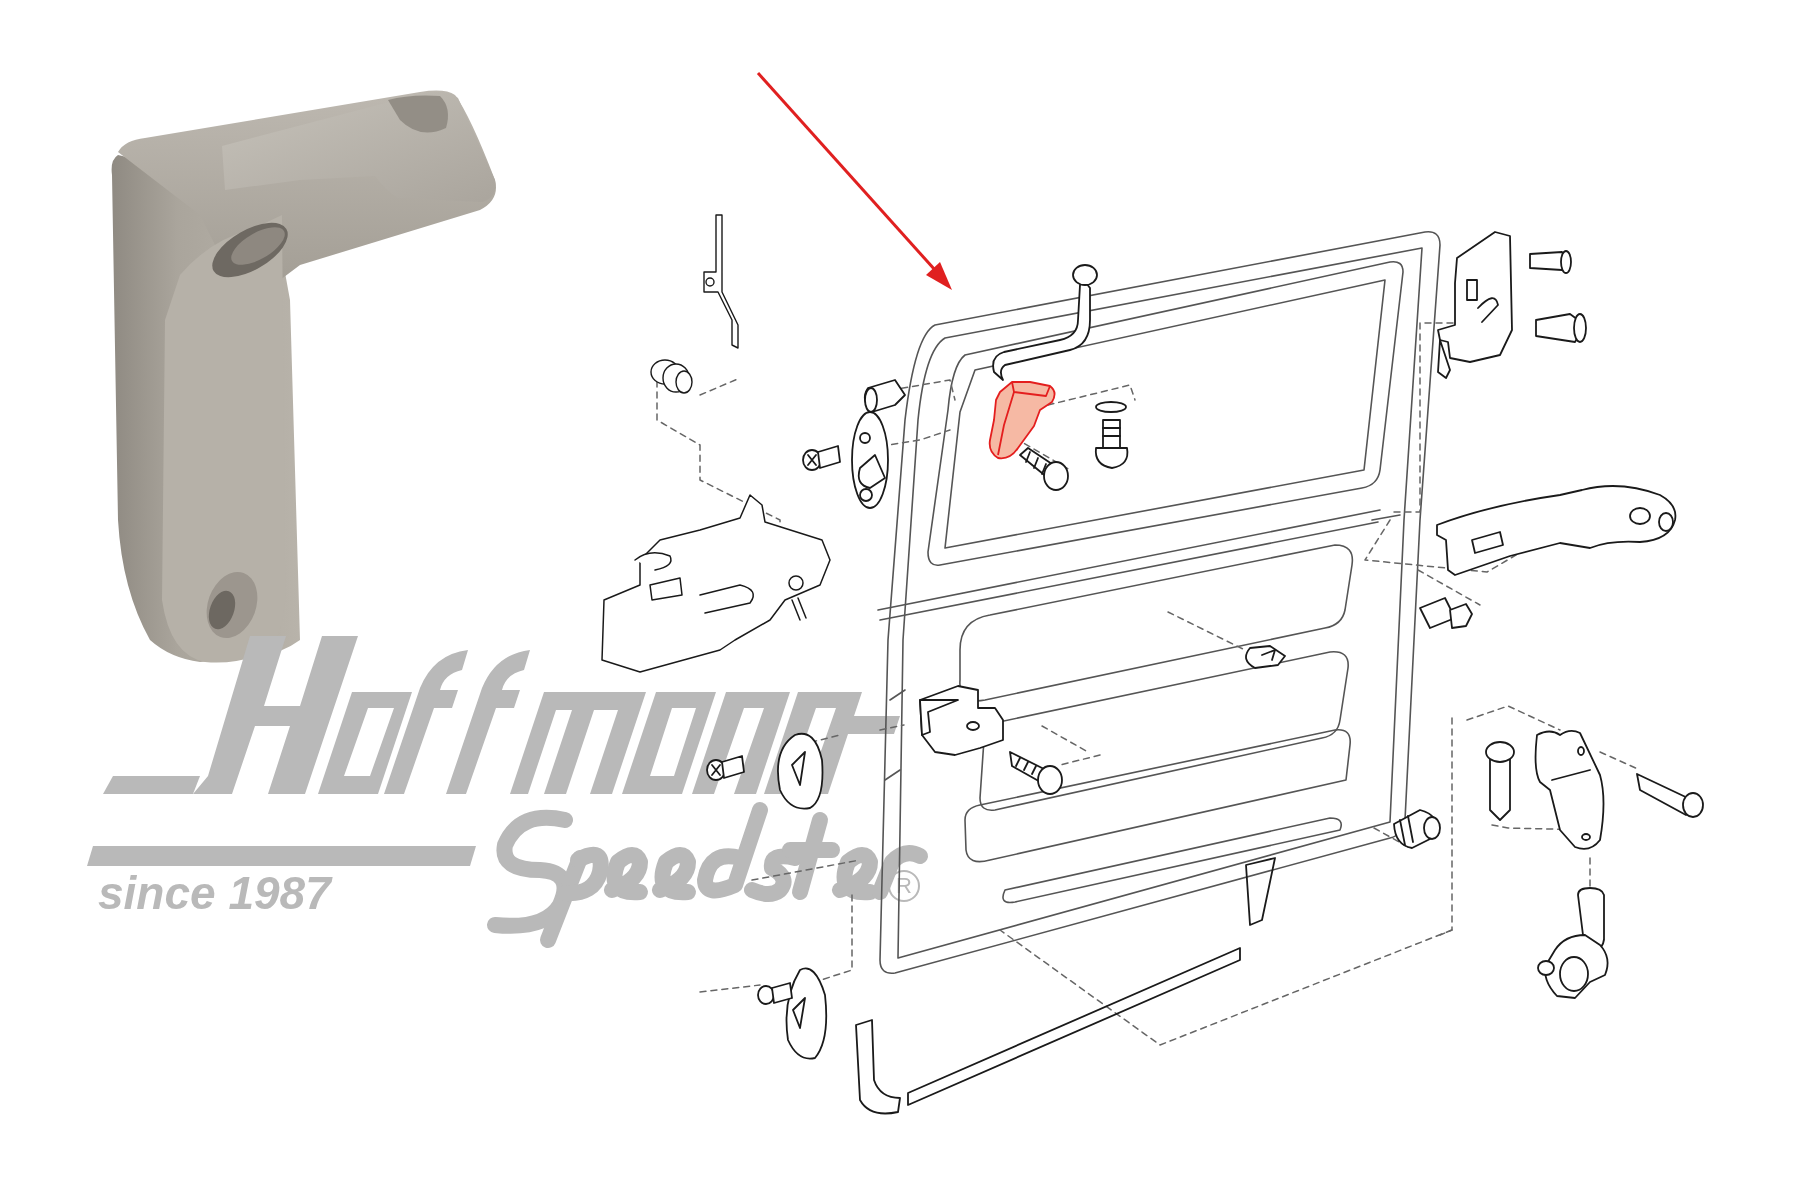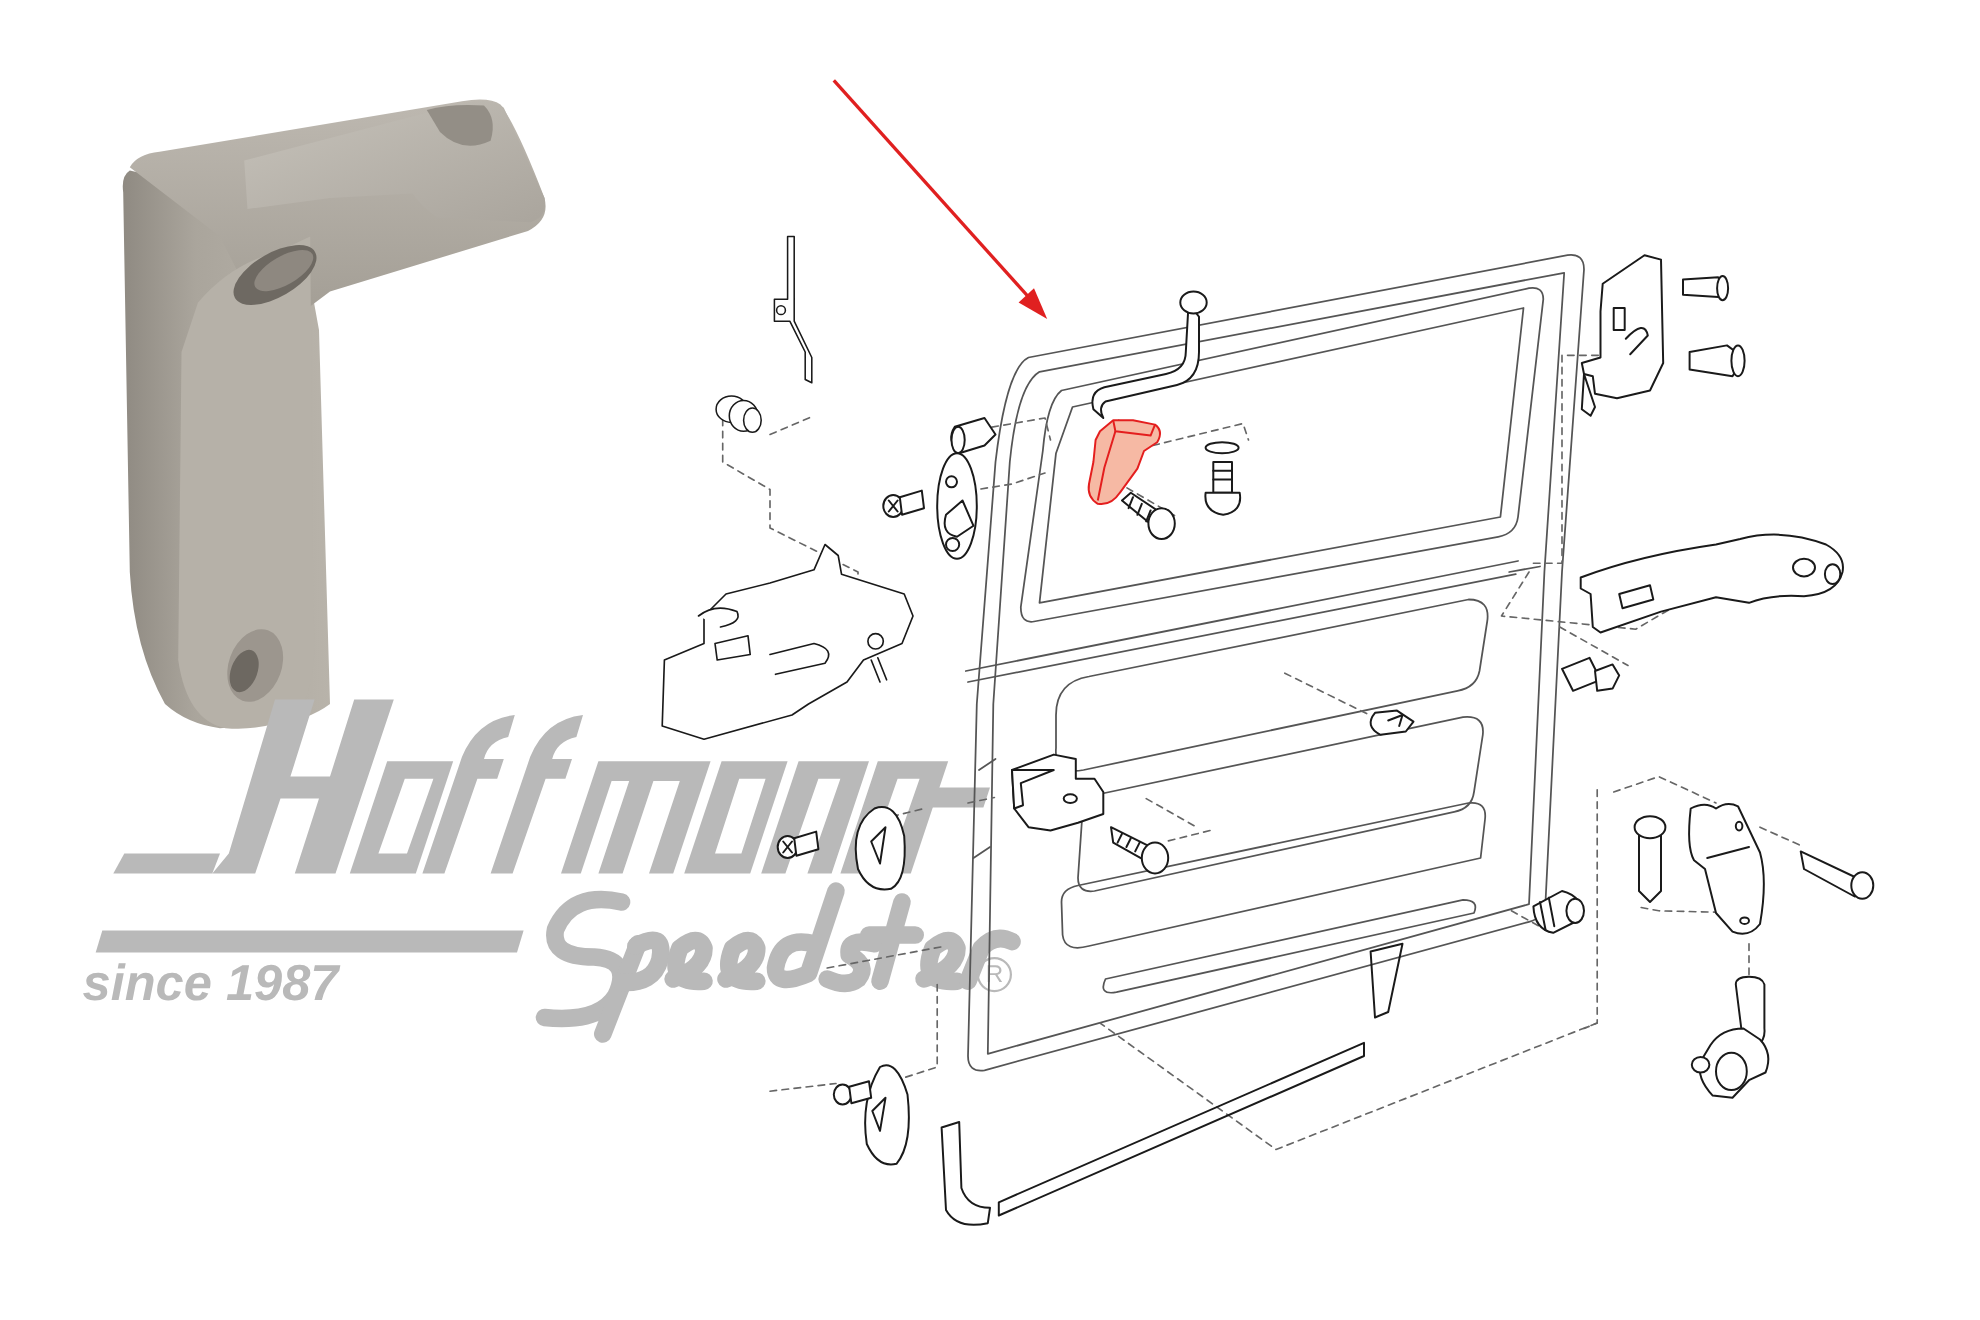--- a/index.html
+++ b/index.html
@@ -1,19 +1,19 @@
 <!DOCTYPE html>
 <html><head>
 <meta charset="utf-8">
 <style>
   html, body { margin: 0; padding: 0; background: #ffffff; }
   body { width: 1800px; height: 1200px; position: relative; overflow: hidden; font-family: "Liberation Sans", sans-serif; }
   .layer { position: absolute; left: 0; top: 0; width: 1800px; height: 1200px; }
   .logo-text { position: absolute; color: #b9b9b9; font-style: italic; font-weight: bold; white-space: nowrap; }
-  #brand-since { left: 75px; top: 866px; font-size: 46px; letter-spacing: 0px; font-family: "Liberation Sans", sans-serif; }
+  #brand-since { left: 98px; top: 866px; font-size: 46px; letter-spacing: 0px; font-family: "Liberation Sans", sans-serif; }
   #brand-reg { left: 888px; top: 870px; font-size: 22px; font-style: normal; font-weight: normal; border: 2px solid #b9b9b9; border-radius: 50%; width: 28px; height: 28px; line-height: 28px; text-align: center; }
 </style>
 </head>
 <body>
 
 <svg class="layer" viewBox="0 0 1800 1200" xmlns="http://www.w3.org/2000/svg">
   <defs>
     <linearGradient id="metalA" x1="0" y1="0" x2="1" y2="0">
       <stop offset="0" stop-color="#8f8a82"></stop>
       <stop offset="0.35" stop-color="#aaa59c"></stop>

